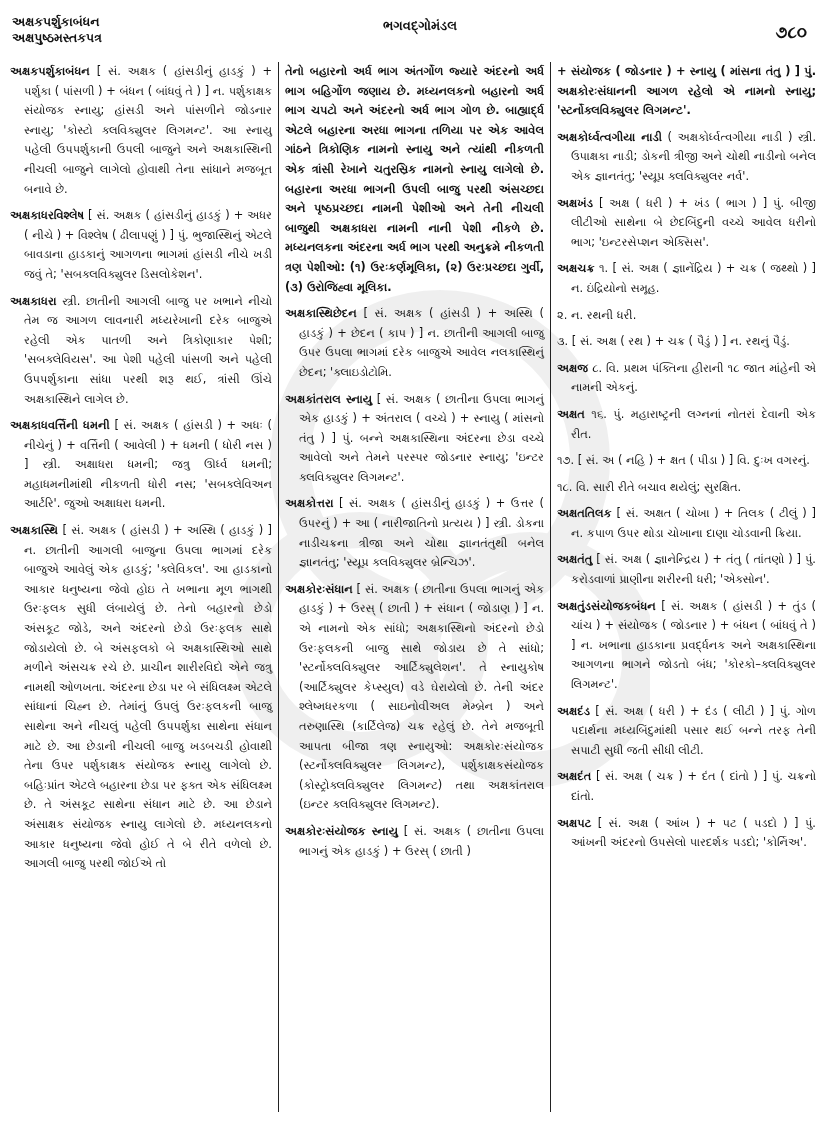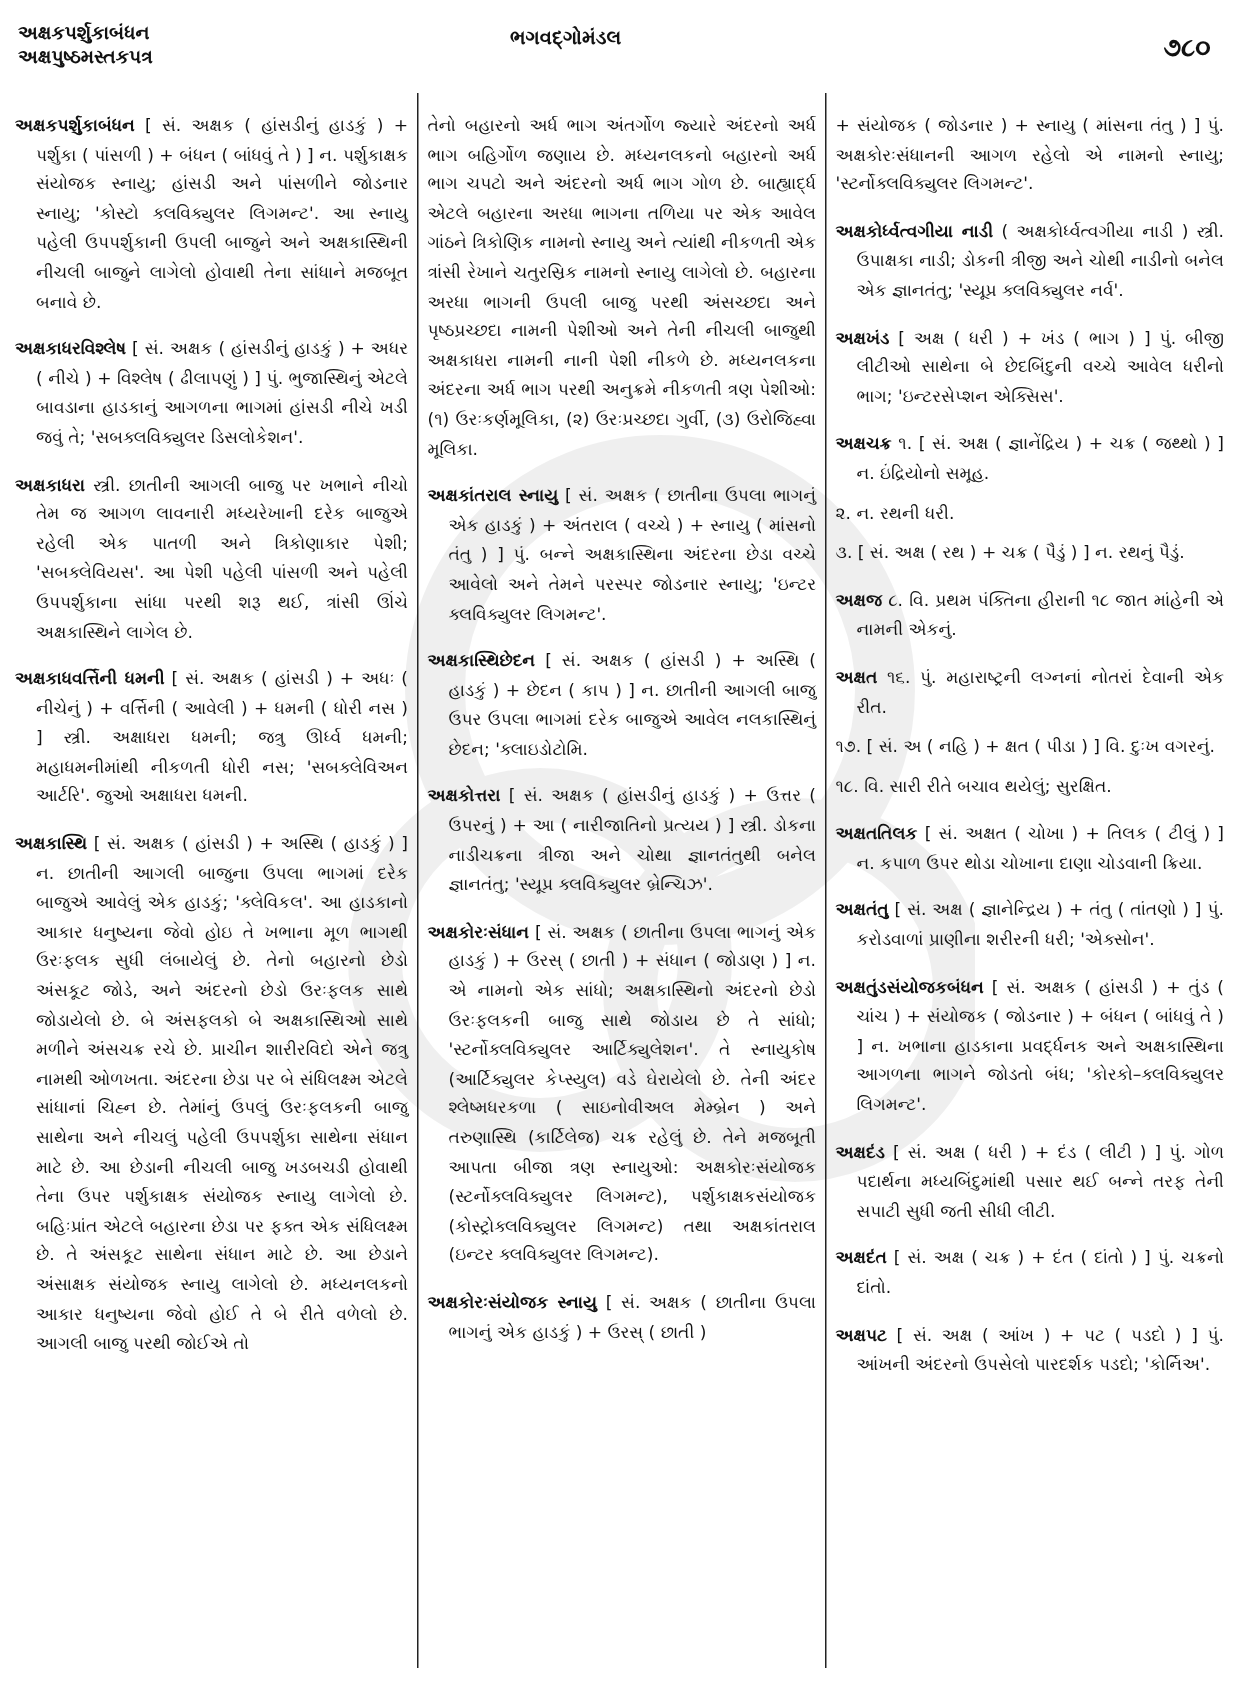--- a/index.html
+++ b/index.html
@@ -14,42 +14,42 @@
     pointer-events: none; opacity: 0.06;
   }
   .header {
     position: absolute; left: 0; top: 0; width: 825px; height: 56px;
   }
   .guide {
     position: absolute; left: 12px; top: 14px;
     font-weight: bold; font-size: 12.5px; line-height: 16px;
   }
   .page-title {
-    position: absolute; left: 340px; top: 18px; width: 160px; 
+    position: absolute; left: 340px; top: 18px; width: 160px; text-align: center;
     font-weight: bold; font-size: 13px;
   }
   .page-number {
     position: absolute; right: 18px; top: 22px;
     font-weight: bold; font-size: 17px;
   }
   .columns {
     position: absolute; left: 10px; top: 62px; width: 806px; height: 1050px;
     display: flex;
   }
   .col {
     width: 262px; padding: 0 6px; box-sizing: border-box;
     font-size: 11.4px; line-height: 19.6px; text-align: justify;
     overflow: hidden;
   }
   .col + .col { border-left: 1.3px solid #222; }
   .col-1 { width: 268px; padding-left: 0; }
   .col-2 { width: 272px; }
   .col-3 { width: 266px; padding-right: 0; }
-  .entry { margin: 12px 0 7px 0; padding-left: 14px; text-indent: -14px; }
-  .entry.cont { padding-left: 0; text-indent: 0; }
+  .entry { margin: 0 0 7px 0; padding-left: 14px; text-indent: -14px; }
+  .entry.cont { padding-left: 0; text-indent: 0; font-weight: bold; }
   .hw { font-weight: bold; }
   .sense { margin: 0 0 7px 0; padding-left: 14px; text-indent: -14px; }
 </style>
 </head>
 <body>
 
 <svg class="watermark" viewBox="0 0 420 560">
   <circle cx="210" cy="200" r="150" fill="none" stroke="#000" stroke-width="40"></circle>
   <circle cx="130" cy="380" r="110" fill="none" stroke="#000" stroke-width="36"></circle>
   <circle cx="300" cy="400" r="110" fill="none" stroke="#000" stroke-width="36"></circle>
@@ -67,22 +67,22 @@
 <div class="columns">
   <div class="col col-1">
       <div class="entry"><span class="hw">અક્ષકપર્શુકાબંધન</span><span> [ સં. અક્ષક ( હાંસડીનું હાડકું ) + પર્શુકા ( પાંસળી ) + બંધન ( બાંધવું તે ) ] ન. પર્શુકાક્ષક સંયોજક સ્નાયુ; હાંસડી અને પાંસળીને જોડનાર સ્નાયુ; 'કોસ્ટો ક્લવિક્યુલર લિગમન્ટ'. આ સ્નાયુ પહેલી ઉપપર્શુકાની ઉપલી બાજુને અને અક્ષકાસ્થિની નીચલી બાજુને લાગેલો હોવાથી તેના સાંધાને મજબૂત બનાવે છે.</span></div>
       <div class="entry"><span class="hw">અક્ષકાધરવિશ્લેષ</span><span> [ સં. અક્ષક ( હાંસડીનું હાડકું ) + અધર ( નીચે ) + વિશ્લેષ ( ઢીલાપણું ) ] પું. ભુજાસ્થિનું એટલે બાવડાના હાડકાનું આગળના ભાગમાં હાંસડી નીચે ખડી જવું તે; 'સબક્લવિક્યુલર ડિસલોકેશન'.</span></div>
       <div class="entry"><span class="hw">અક્ષકાધરા</span><span> સ્ત્રી. છાતીની આગલી બાજુ પર ખભાને નીચો તેમ જ આગળ લાવનારી મધ્યરેખાની દરેક બાજુએ રહેલી એક પાતળી અને ત્રિકોણાકાર પેશી; 'સબક્લેવિયસ'. આ પેશી પહેલી પાંસળી અને પહેલી ઉપપર્શુકાના સાંધા પરથી શરૂ થઈ, ત્રાંસી ઊંચે અક્ષકાસ્થિને લાગેલ છે.</span></div>
       <div class="entry"><span class="hw">અક્ષકાધવર્ત્તિની ધમની</span><span> [ સં. અક્ષક ( હાંસડી ) + અધઃ ( નીચેનું ) + વર્ત્તિની ( આવેલી ) + ધમની ( ધોરી નસ ) ] સ્ત્રી. અક્ષાધરા ધમની; જત્રુ ઊર્ધ્વ ધમની; મહાધમનીમાંથી નીકળતી ધોરી નસ; 'સબક્લેવિઅન આર્ટરિ'. જુઓ અક્ષાધરા ધમની.</span></div>
       <div class="entry"><span class="hw">અક્ષકાસ્થિ</span><span> [ સં. અક્ષક ( હાંસડી ) + અસ્થિ ( હાડકું ) ] ન. છાતીની આગલી બાજુના ઉપલા ભાગમાં દરેક બાજુએ આવેલું એક હાડકું; 'ક્લેવિકલ'. આ હાડકાનો આકાર ધનુષ્યના જેવો હોઇ તે ખભાના મૂળ ભાગથી ઉરઃફલક સુધી લંબાયેલું છે. તેનો બહારનો છેડો અંસકૂટ જોડે, અને અંદરનો છેડો ઉરઃફલક સાથે જોડાયેલો છે. બે અંસફલકો બે અક્ષકાસ્થિઓ સાથે મળીને અંસચક્ર રચે છે. પ્રાચીન શારીરવિદો એને જત્રુ નામથી ઓળખતા. અંદરના છેડા પર બે સંધિલક્ષ્મ એટલે સાંધાનાં ચિહ્ન છે. તેમાંનું ઉપલું ઉરઃફલકની બાજુ સાથેના અને નીચલું પહેલી ઉપપર્શુકા સાથેના સંધાન માટે છે. આ છેડાની નીચલી બાજુ ખડબચડી હોવાથી તેના ઉપર પર્શુકાક્ષક સંયોજક સ્નાયુ લાગેલો છે. બહિઃપ્રાંત એટલે બહારના છેડા પર ફક્ત એક સંધિલક્ષ્મ છે. તે અંસકૂટ સાથેના સંધાન માટે છે. આ છેડાને અંસાક્ષક સંયોજક સ્નાયુ લાગેલો છે. મધ્યનલકનો આકાર ધનુષ્યના જેવો હોઈ તે બે રીતે વળેલો છે. આગલી બાજુ પરથી જોઈએ તો</span></div>
     </div>
   <div class="col col-2">
       <div class="entry cont"><span>તેનો બહારનો અર્ધ ભાગ અંતર્ગોળ જ્યારે અંદરનો અર્ધ ભાગ બહિર્ગોળ જણાય છે. મધ્યનલકનો બહારનો અર્ધ ભાગ ચપટો અને અંદરનો અર્ધ ભાગ ગોળ છે. બાહ્યાર્દ્ધ એટલે બહારના અરધા ભાગના તળિયા પર એક આવેલ ગાંઠને ત્રિકોણિક નામનો સ્નાયુ અને ત્યાંથી નીકળતી એક ત્રાંસી રેખાને ચતુરસ્રિક નામનો સ્નાયુ લાગેલો છે. બહારના અરધા ભાગની ઉપલી બાજુ પરથી અંસચ્છદા અને પૃષ્ઠપ્રચ્છદા નામની પેશીઓ અને તેની નીચલી બાજુથી અક્ષકાધરા નામની નાની પેશી નીકળે છે. મધ્યનલકના અંદરના અર્ધ ભાગ પરથી અનુક્રમે નીકળતી ત્રણ પેશીઓ: (૧) ઉરઃકર્ણમૂલિકા, (૨) ઉરઃપ્રચ્છદા ગુર્વી, (૩) ઉરોજિહ્વા મૂલિકા.</span></div>
+      <div class="entry"><span class="hw">અક્ષકાસ્થિછેદન</span><span> [ સં. અક્ષક ( હાંસડી ) + અસ્થિ ( હાડકું ) + છેદન ( કાપ ) ] ન. છાતીની આગલી બાજુ ઉપર ઉપલા ભાગમાં દરેક બાજુએ આવેલ નલકાસ્થિનું છેદન; 'ક્લાઇડોટોમિ.</span></div>
       <div class="entry"><span class="hw">અક્ષકાંતરાલ સ્નાયુ</span><span> [ સં. અક્ષક ( છાતીના ઉપલા ભાગનું એક હાડકું ) + અંતરાલ ( વચ્ચે ) + સ્નાયુ ( માંસનો તંતુ ) ] પું. બન્ને અક્ષકાસ્થિના અંદરના છેડા વચ્ચે આવેલો અને તેમને પરસ્પર જોડનાર સ્નાયુ; 'ઇન્ટર ક્લવિક્યુલર લિગમન્ટ'.</span></div>
-      <div class="entry"><span class="hw">અક્ષકાસ્થિછેદન</span><span> [ સં. અક્ષક ( હાંસડી ) + અસ્થિ ( હાડકું ) + છેદન ( કાપ ) ] ન. છાતીની આગલી બાજુ ઉપર ઉપલા ભાગમાં દરેક બાજુએ આવેલ નલકાસ્થિનું છેદન; 'ક્લાઇડોટોમિ.</span></div>
       <div class="entry"><span class="hw">અક્ષકોત્તરા</span><span> [ સં. અક્ષક ( હાંસડીનું હાડકું ) + ઉત્તર ( ઉપરનું ) + આ ( નારીજાતિનો પ્રત્યય ) ] સ્ત્રી. ડોકના નાડીચક્રના ત્રીજા અને ચોથા જ્ઞાનતંતુથી બનેલ જ્ઞાનતંતુ; 'સ્યૂપ્ર ક્લવિક્યુલર બ્રેન્ચિઝ'.</span></div>
       <div class="entry"><span class="hw">અક્ષકોરઃસંધાન</span><span> [ સં. અક્ષક ( છાતીના ઉપલા ભાગનું એક હાડકું ) + ઉરસ્ ( છાતી ) + સંધાન ( જોડાણ ) ] ન. એ નામનો એક સાંધો; અક્ષકાસ્થિનો અંદરનો છેડો ઉરઃફલકની બાજુ સાથે જોડાય છે તે સાંધો; 'સ્ટર્નોક્લવિક્યુલર આર્ટિક્યુલેશન'. તે સ્નાયુકોષ (આર્ટિક્યુલર કેપ્સ્યુલ) વડે ઘેરાયેલો છે. તેની અંદર શ્લેષ્મધરકળા ( સાઇનોવીઅલ મેમ્બ્રેન ) અને તરુણાસ્થિ (કાર્ટિલેજ) ચક્ર રહેલું છે. તેને મજબૂતી આપતા બીજા ત્રણ સ્નાયુઓ: અક્ષકોરઃસંયોજક (સ્ટર્નોક્લવિક્યુલર લિગમન્ટ), પર્શુકાક્ષકસંયોજક (કોસ્ટ્રોક્લવિક્યુલર લિગમન્ટ) તથા અક્ષકાંતરાલ (ઇન્ટર ક્લવિક્યુલર લિગમન્ટ).</span></div>
       <div class="entry"><span class="hw">અક્ષકોરઃસંયોજક સ્નાયુ</span><span> [ સં. અક્ષક ( છાતીના ઉપલા ભાગનું એક હાડકું ) + ઉરસ્ ( છાતી )</span></div>
     </div>
   <div class="col col-3">
       <div class="entry cont"><span>+ સંયોજક ( જોડનાર ) + સ્નાયુ ( માંસના તંતુ ) ] પું. અક્ષકોરઃસંધાનની આગળ રહેલો એ નામનો સ્નાયુ; 'સ્ટર્નોક્લવિક્યુલર લિગમન્ટ'.</span></div>
       <div class="entry"><span class="hw">અક્ષકોર્ધ્વત્વગીયા નાડી</span><span> ( અક્ષકોર્ધ્વત્વગીયા નાડી ) સ્ત્રી. ઉપાક્ષકા નાડી; ડોકની ત્રીજી અને ચોથી નાડીનો બનેલ એક જ્ઞાનતંતુ; 'સ્યૂપ્ર ક્લવિક્યુલર નર્વ'.</span></div>
       <div class="entry"><span class="hw">અક્ષખંડ</span><span> [ અક્ષ ( ધરી ) + ખંડ ( ભાગ ) ] પું. બીજી લીટીઓ સાથેના બે છેદબિંદુની વચ્ચે આવેલ ધરીનો ભાગ; 'ઇન્ટરસેપ્શન એક્સિસ'.</span></div>
       <div class="entry"><span class="hw">અક્ષચક્ર</span><span> ૧. [ સં. અક્ષ ( જ્ઞાનેંદ્રિય ) + ચક્ર ( જથ્થો ) ] ન. ઇંદ્રિયોનો સમૂહ.</span></div>
       <div class="sense"><span>૨. ન. રથની ધરી.</span></div>

